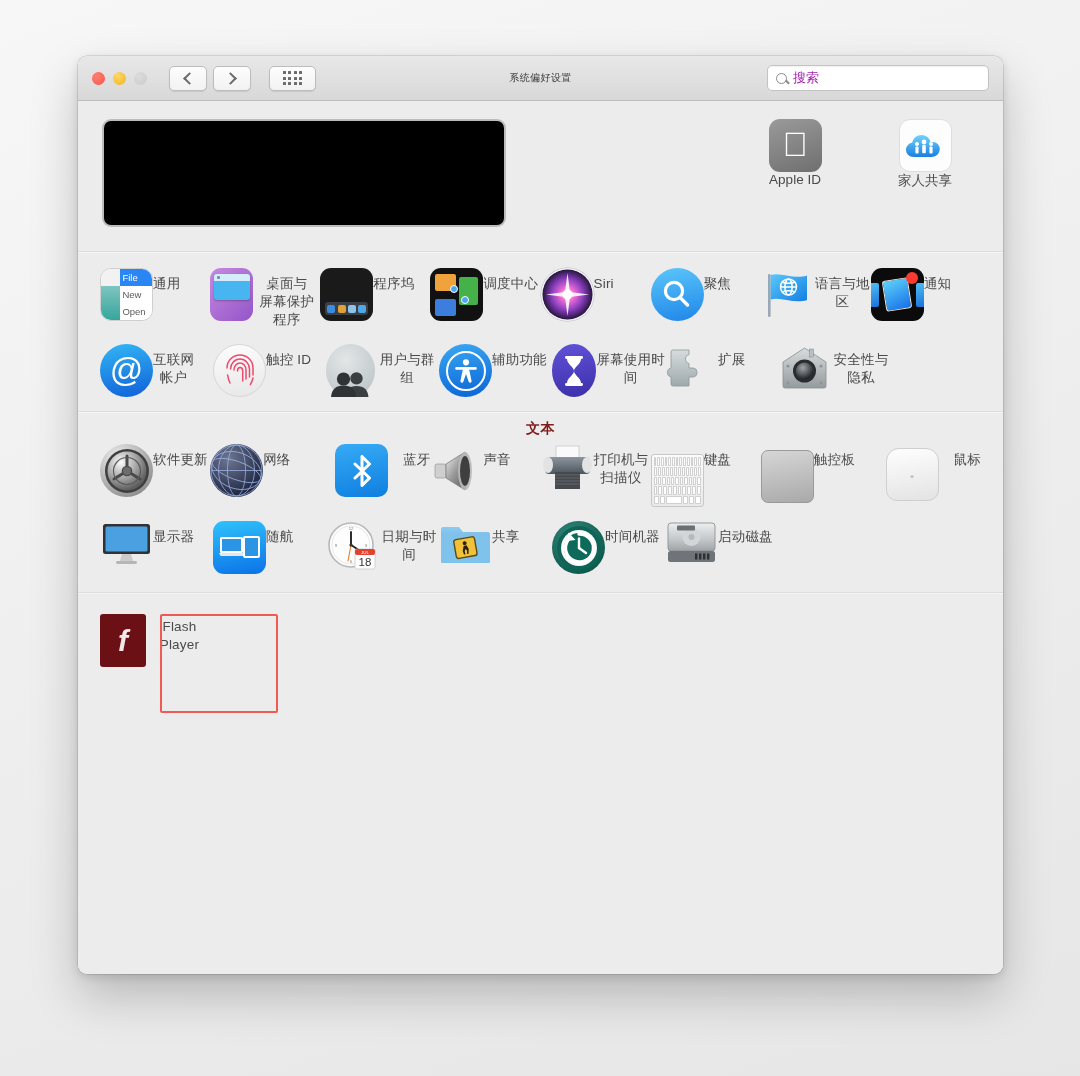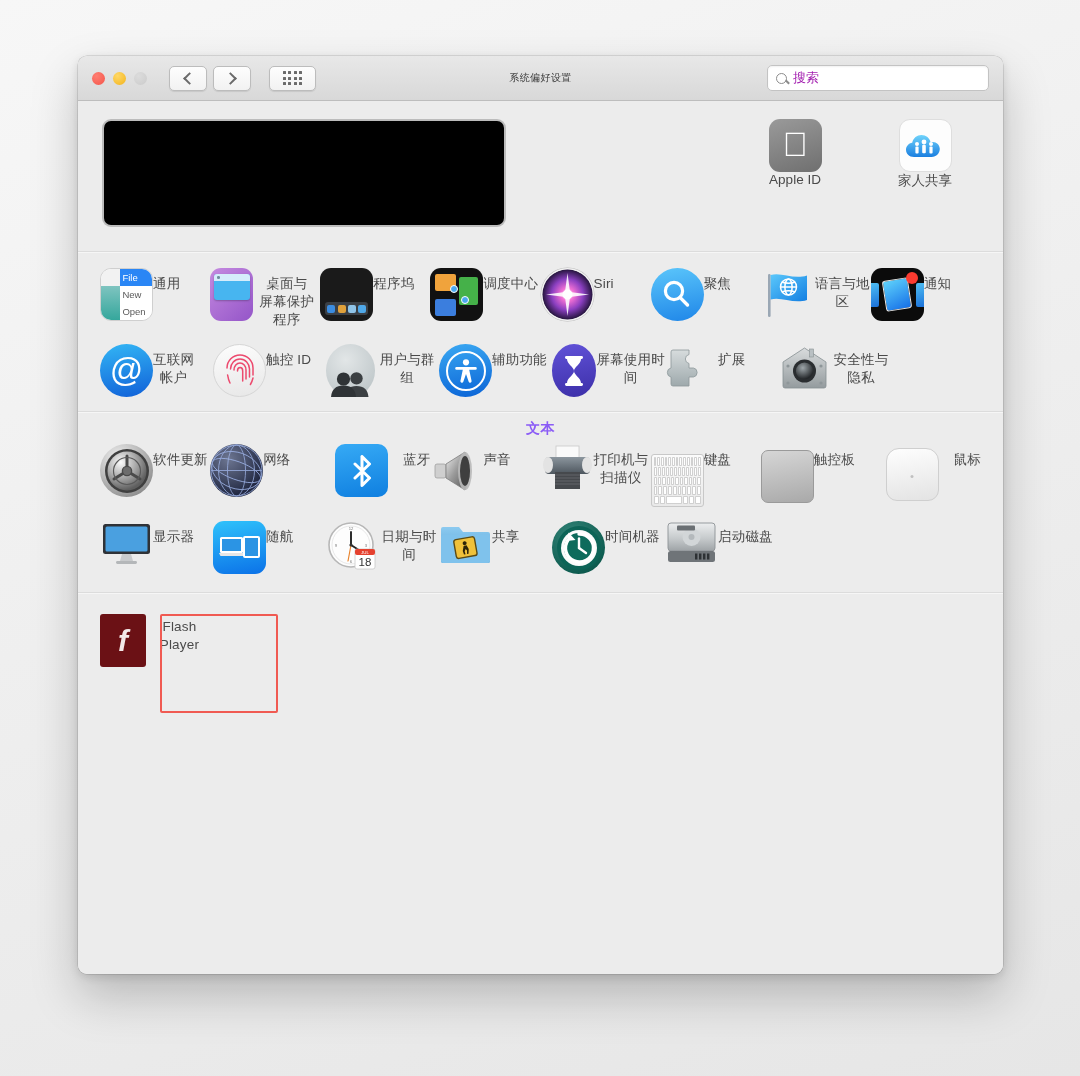--- a/index.html
+++ b/index.html
@@ -533,21 +533,21 @@
             <span class="lbl">安全性与隐私</span>
           </div>
 
         </div>
       </div>
 
       <div class="divider"></div>
 
       <div class="section" id="grp2">
 
-        <div id="anno-text" style="color: #8b5cf6;">文本</div>
+        <div id="anno-text" style="color: #7f1d1d;">文本</div>
 
         <div class="row">
 
           <div class="tile">
             <span class="ico circ i-update">
               <svg width="46" height="46" viewBox="0 0 46 46" aria-hidden="true">
                 <defs>
                     <radialGradient id="gr" cx="34%" cy="28%" r="72%">
                   <stop offset="0" stop-color="#fbfbfb"></stop>
                       <stop offset=".55" stop-color="#a8a8a8"></stop>

